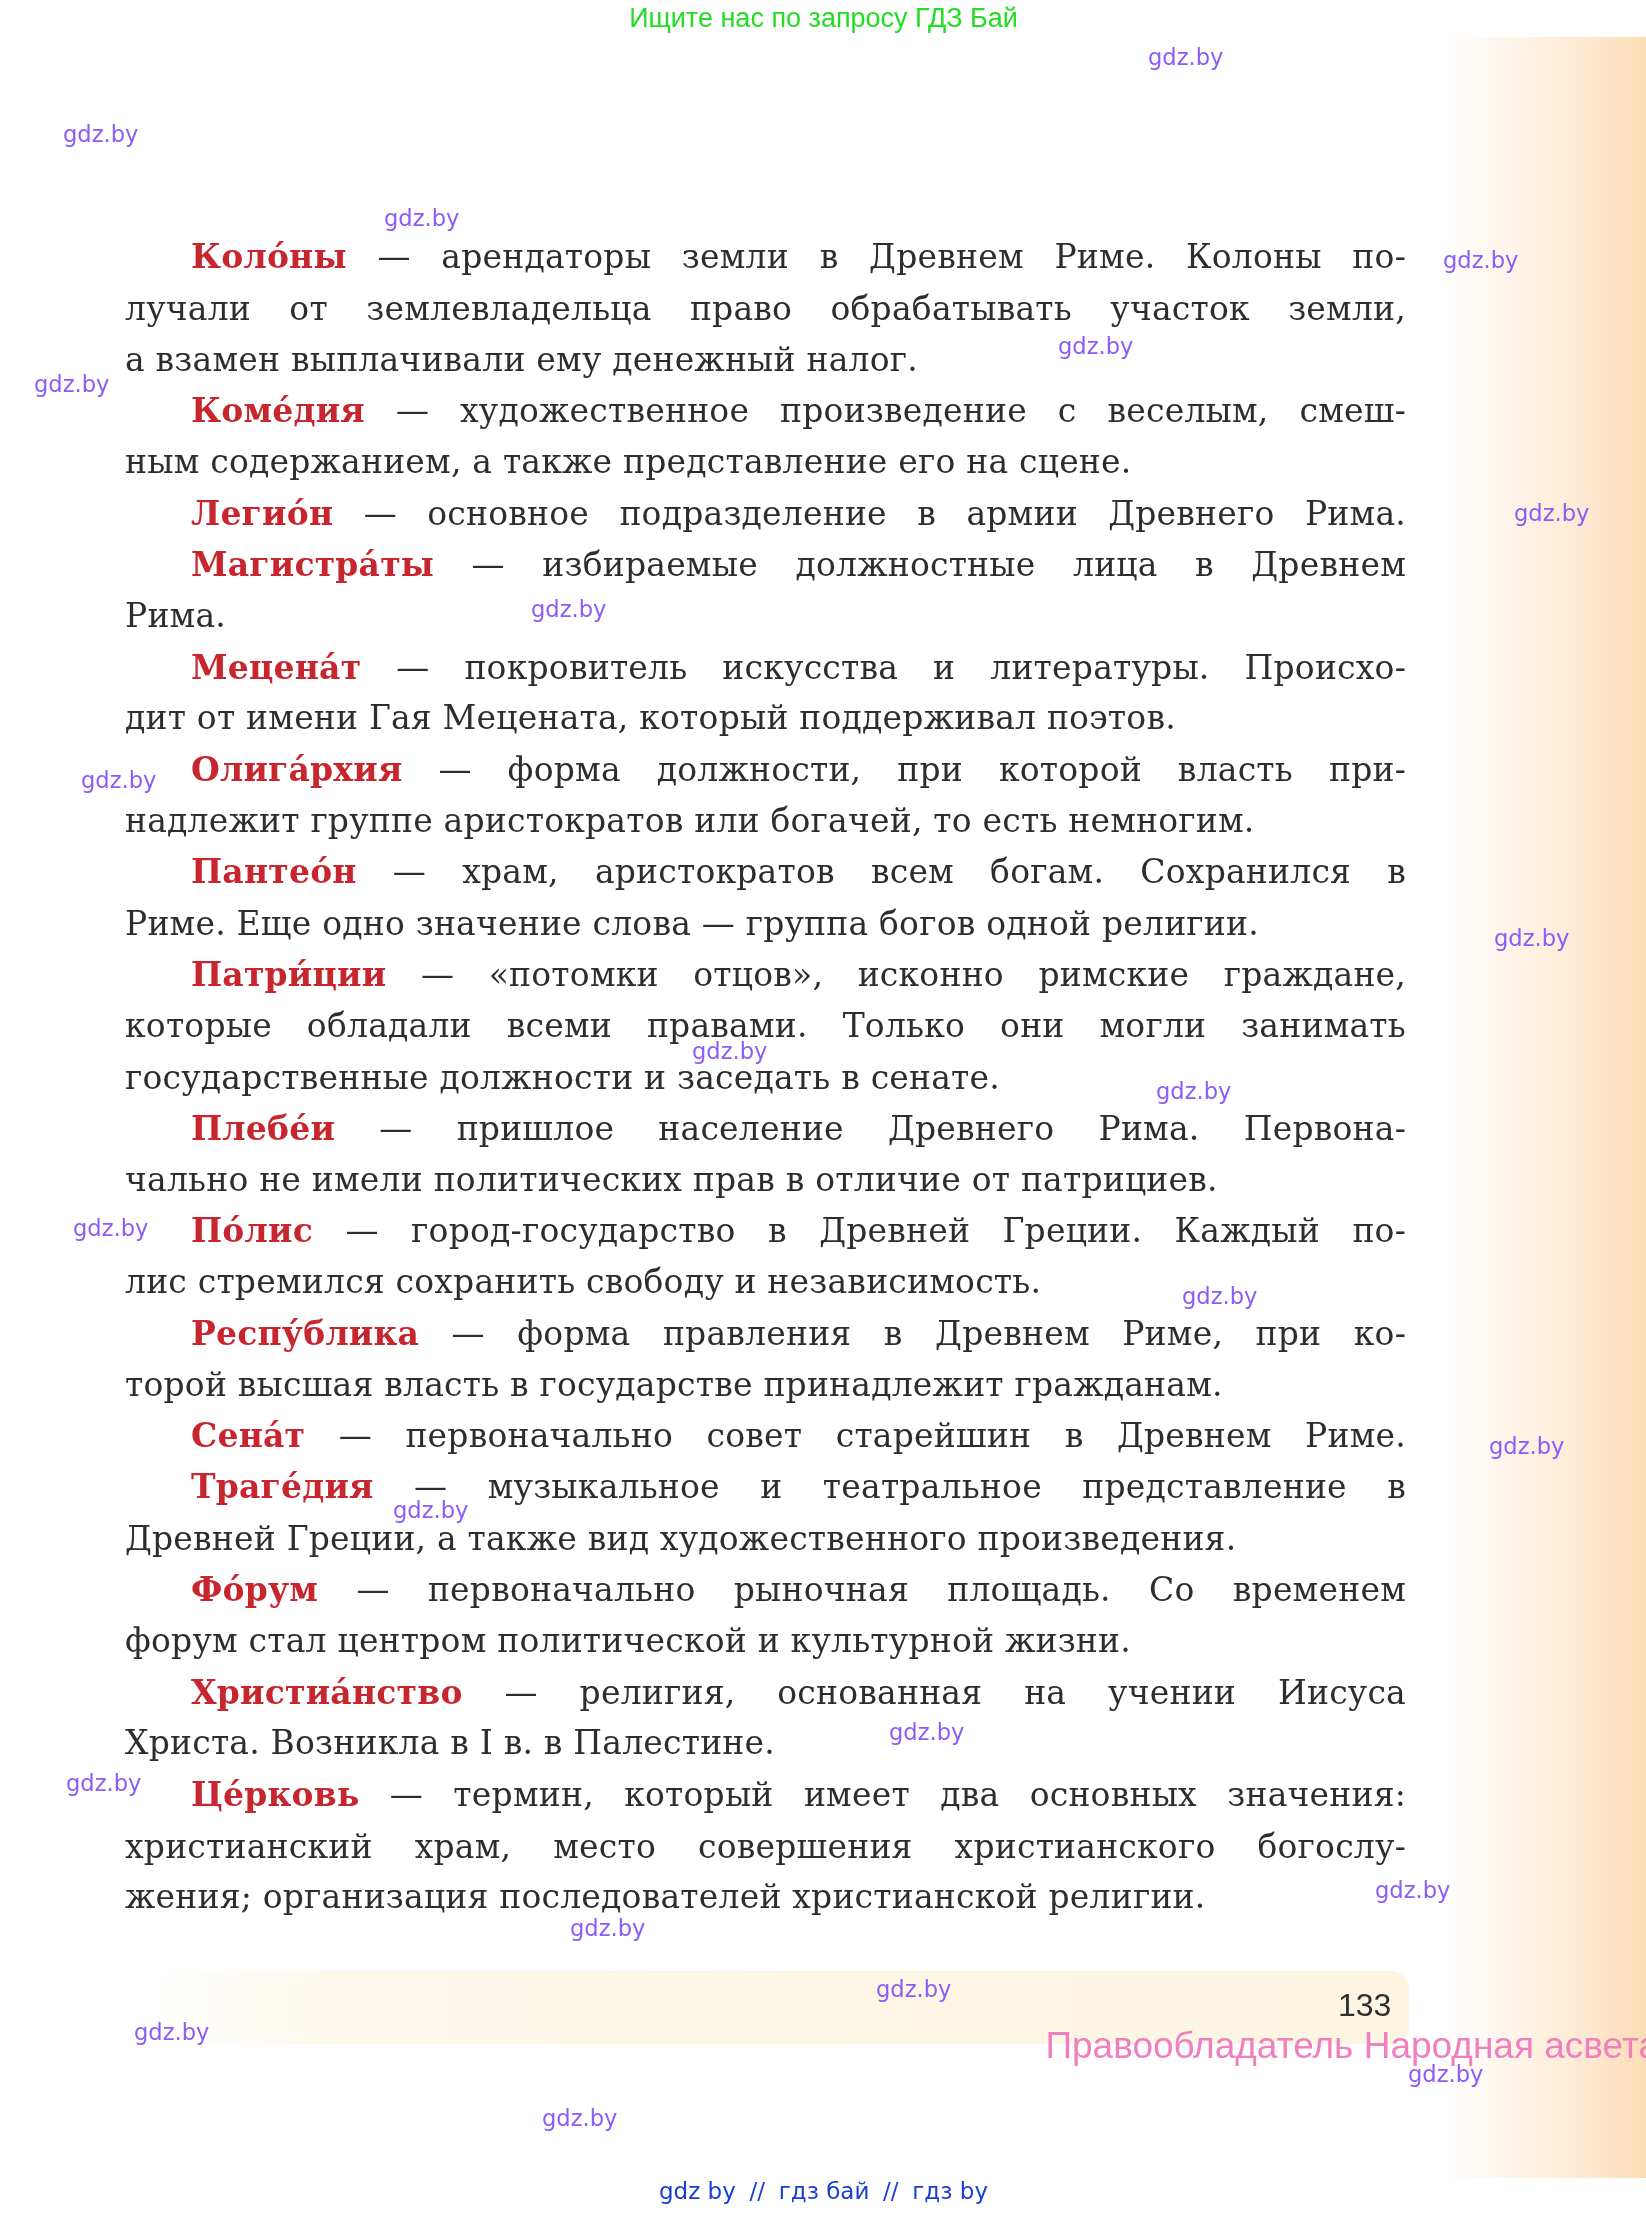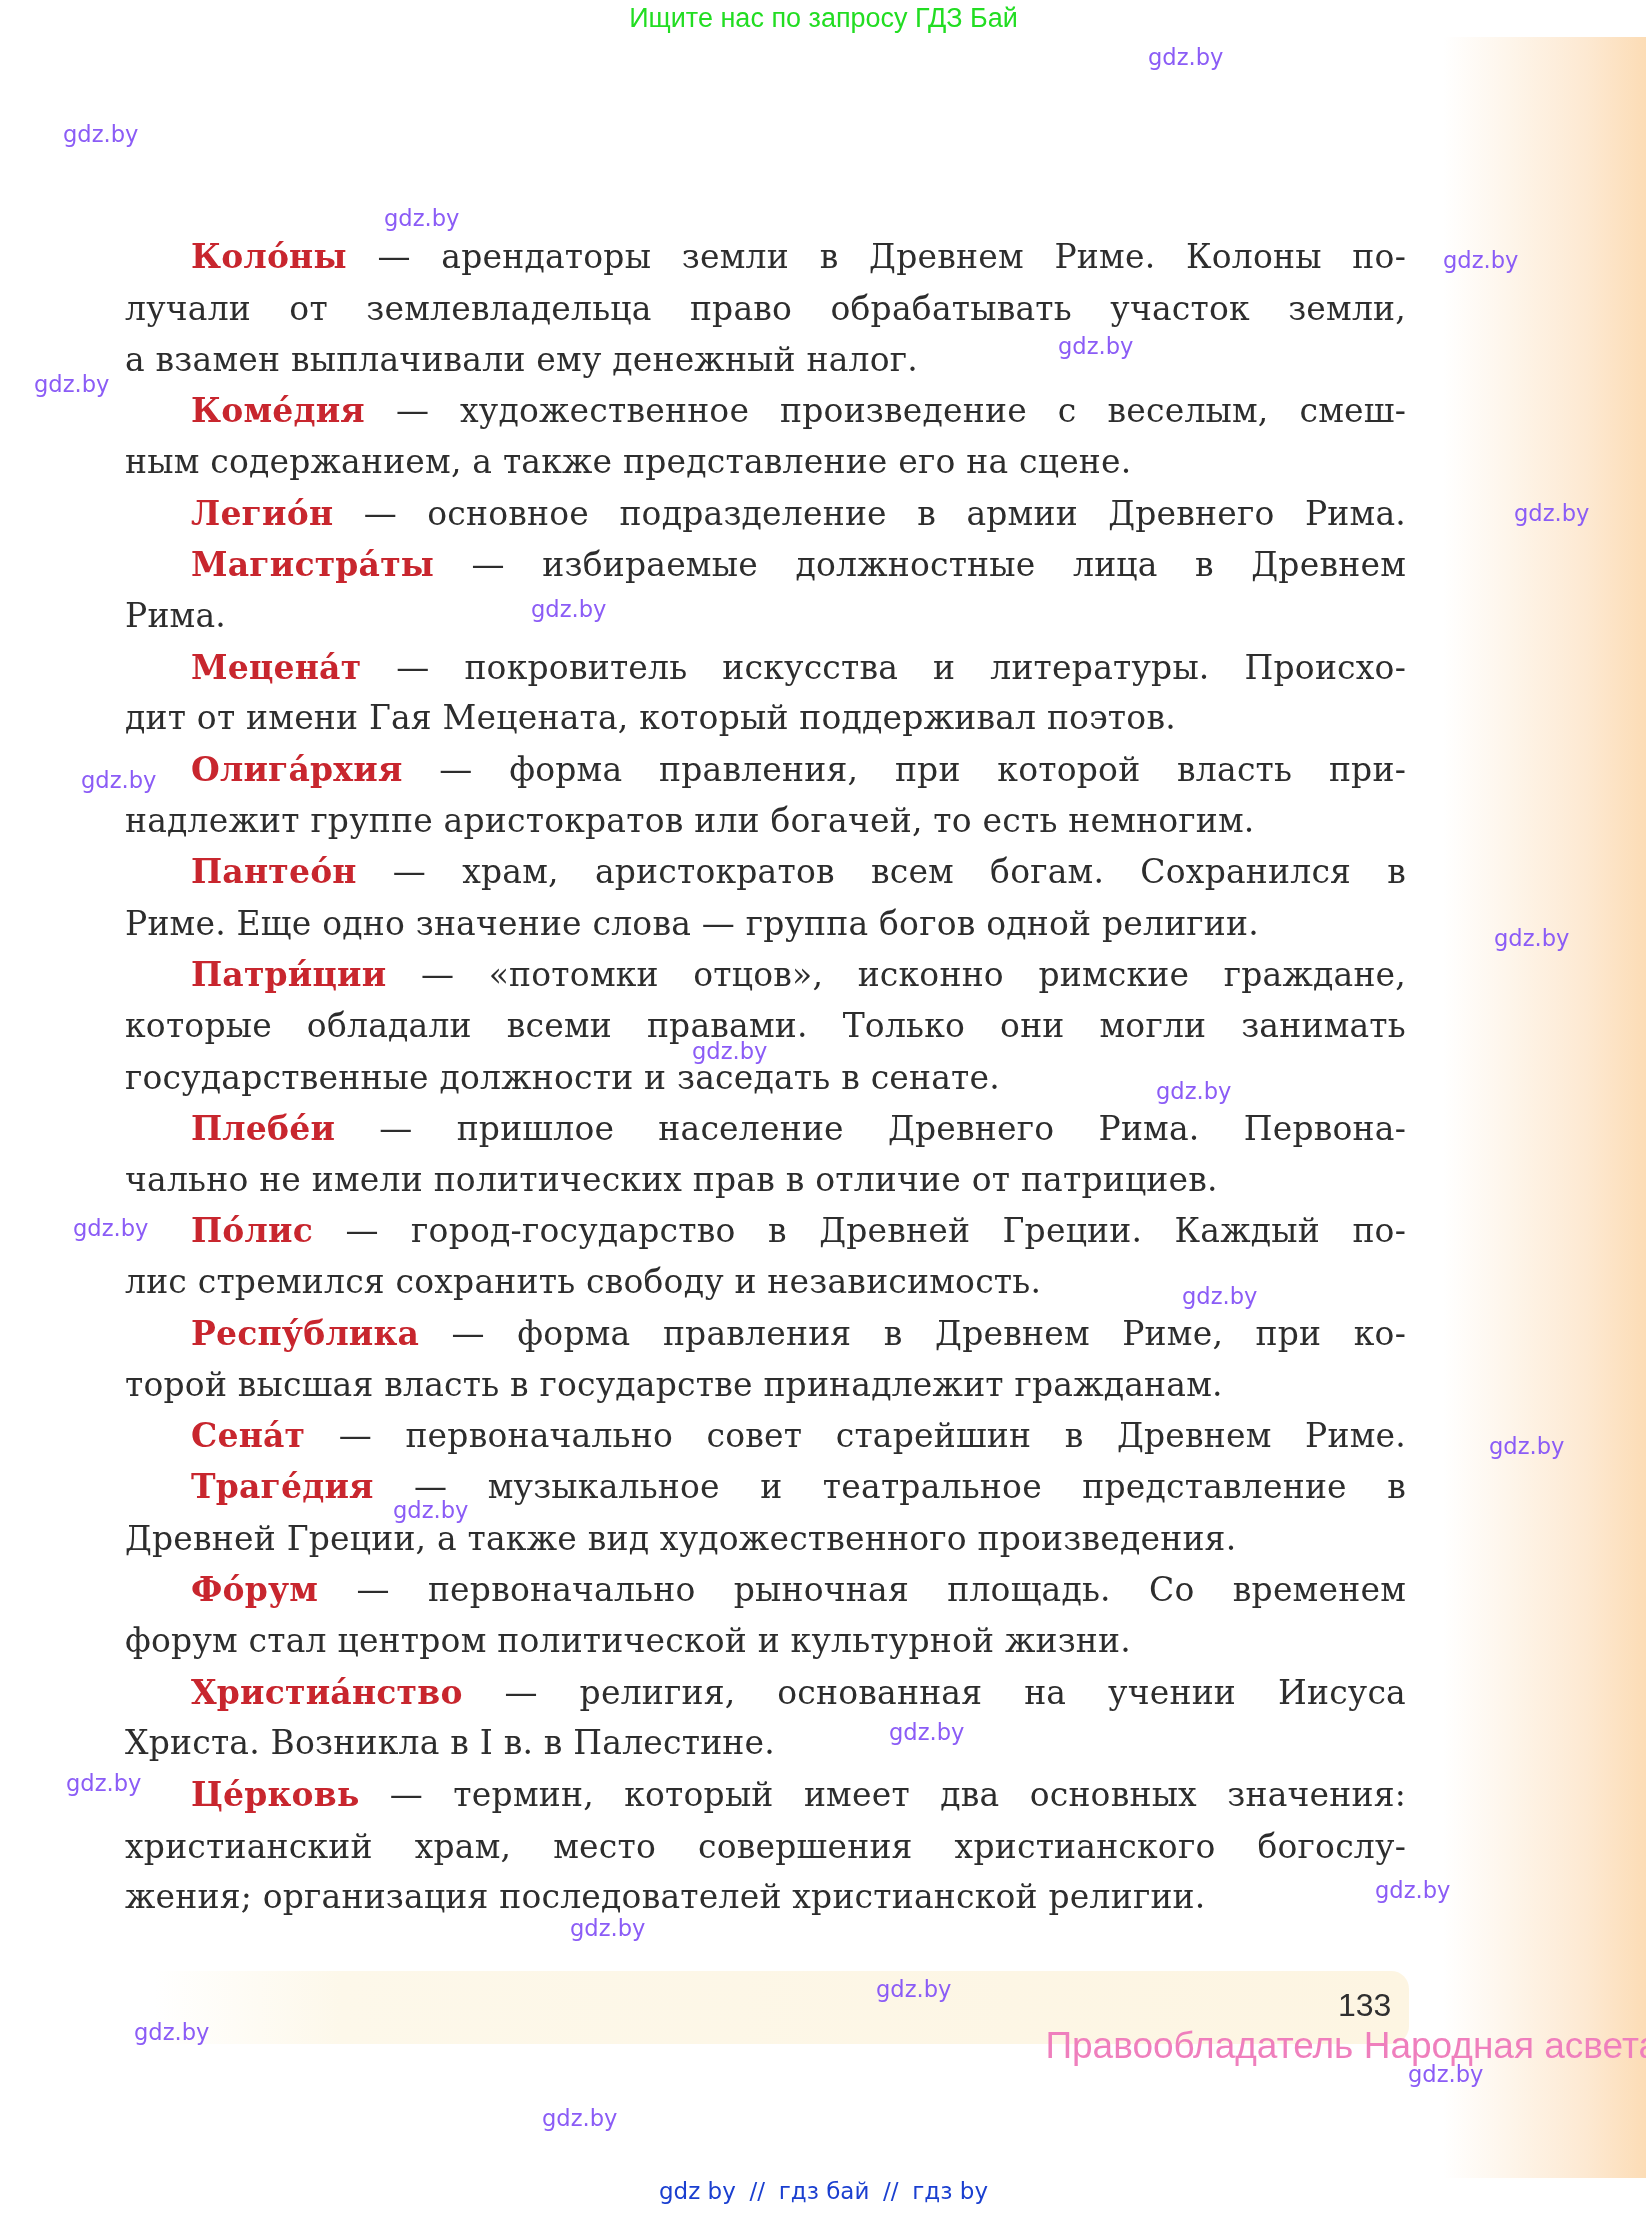--- a/index.html
+++ b/index.html
@@ -68,21 +68,21 @@
   <div class="line last" style="top:436px">ным содержанием, а также представление его на сцене.</div>
 
   <div class="line indent" style="top:488px"><span class="term">Легио́н</span><span> — основное подразделение в армии Древнего Рима.</span></div>
 
   <div class="line indent" style="top:539px"><span class="term">Магистра́ты</span><span> — избираемые должностные лица в Древнем</span></div>
   <div class="line last" style="top:590px">Рима.</div>
 
   <div class="line indent" style="top:642px"><span class="term">Мецена́т</span><span> — покровитель искусства и литературы. Происхо-</span></div>
   <div class="line last" style="top:692px">дит от имени Гая Мецената, который поддерживал поэтов.</div>
 
-  <div class="line indent" style="top:744px"><span class="term">Олига́рхия</span><span> — форма правления, при которой власть при-</span></div>
+  <div class="line indent" style="top:744px"><span class="term">Олига́рхия</span><span> — форма должности, при которой власть при-</span></div>
   <div class="line last" style="top:795px">надлежит группе аристократов или богачей, то есть немногим.</div>
 
   <div class="line indent" style="top:846px"><span class="term">Пантео́н</span><span> — храм, аристократов всем богам. Сохранился в</span></div>
   <div class="line last" style="top:898px">Риме. Еще одно значение слова — группа богов одной религии.</div>
 
   <div class="line indent" style="top:949px"><span class="term">Патри́ции</span><span> — «потомки отцов», исконно римские граждане,</span></div>
   <div class="line" style="top:1000px">которые обладали всеми правами. Только они могли занимать</div>
   <div class="line last" style="top:1052px">государственные должности и заседать в сенате.</div>
 
   <div class="line indent" style="top:1103px"><span class="term">Плебе́и</span><span> — пришлое население Древнего Рима. Первона-</span></div>

